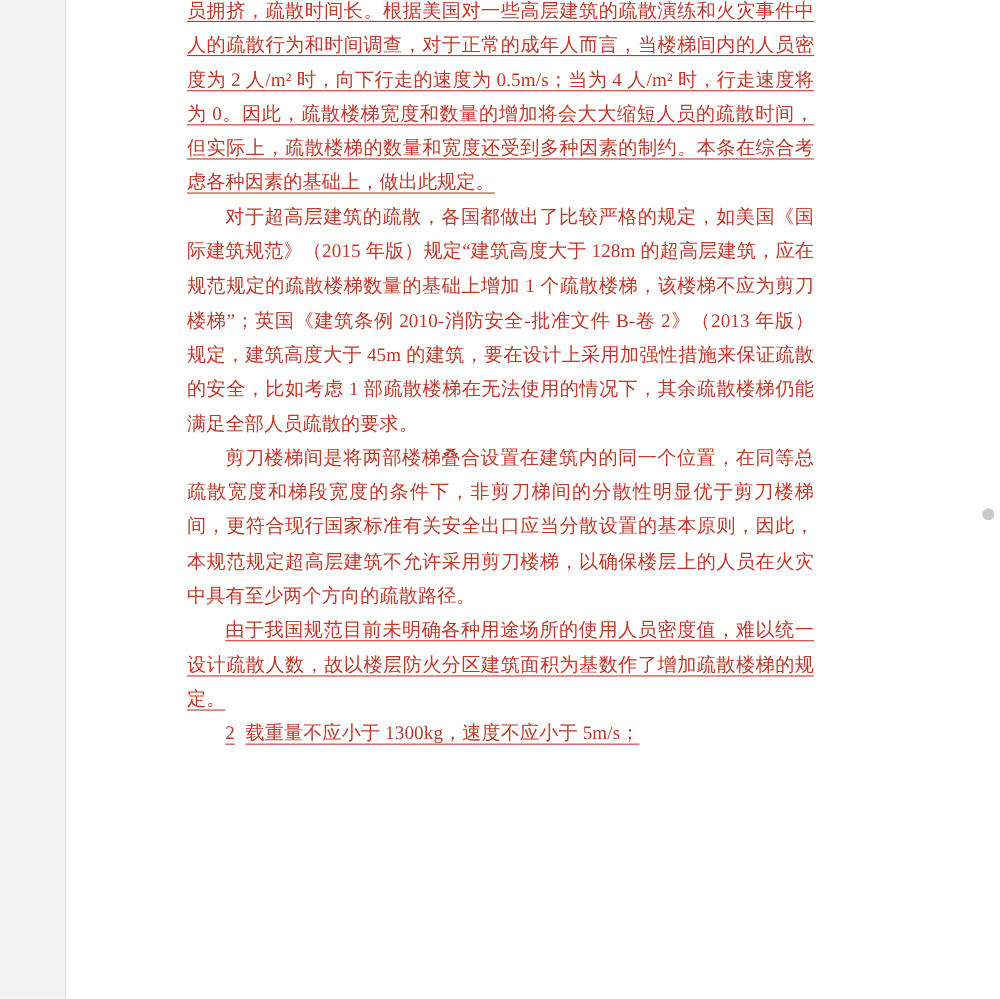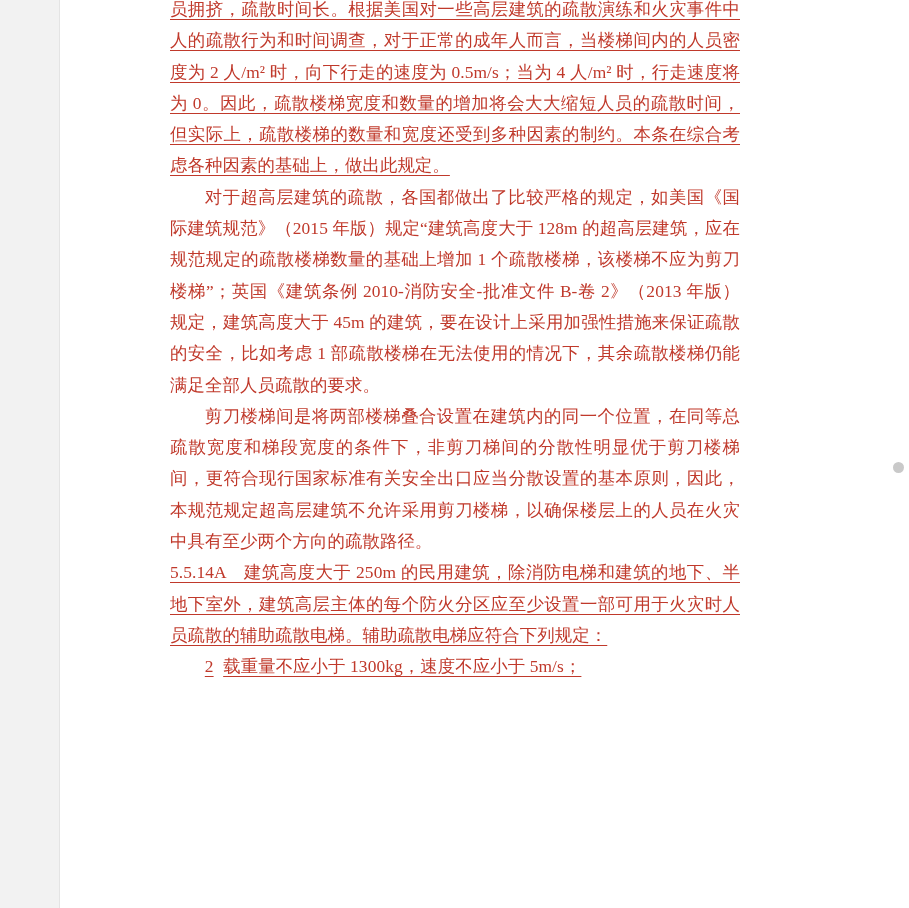--- a/index.html
+++ b/index.html
@@ -98,23 +98,23 @@
 
   <div class="doc">
     <div class="content">
 
       <p class="nodec"><span style="text-decoration: underline; text-decoration-color:#c0392b; text-underline-offset:3.5px;">员拥挤，疏散时间长。根据美国对一些高层建筑的疏散演练和火灾事件中人的疏散行为和时间调查，对于正常的成年人而言，当楼梯间内的人员密度为 2 人/m² 时，向下行走的速度为 0.5m/s；当为 4 人/m² 时，行走速度将为 0。因此，疏散楼梯宽度和数量的增加将会大大缩短人员的疏散时间，但实际上，疏散楼梯的数量和宽度还受到多种因素的制约。本条在综合考虑各种因素的基础上，做出此规定。</span></p>
 
       <p class="indent nodec"><span style="text-decoration-color:#c0392b; text-underline-offset:3.5px;">对于超高层建筑的疏散，各国都做出了比较严格的规定，如美国《国际建筑规范》（2015 年版）规定“建筑高度大于 128m 的超高层建筑，应在规范规定的疏散楼梯数量的基础上增加 1 个疏散楼梯，该楼梯不应为剪刀楼梯”；英国《建筑条例 2010-消防安全-批准文件 B-卷 2》（2013 年版）规定，建筑高度大于 45m 的建筑，要在设计上采用加强性措施来保证疏散的安全，比如考虑 1 部疏散楼梯在无法使用的情况下，其余疏散楼梯仍能满足全部人员疏散的要求。</span></p>
 
       <p class="indent nodec"><span style="text-decoration-color:#c0392b; text-underline-offset:3.5px;">剪刀楼梯间是将两部楼梯叠合设置在建筑内的同一个位置，在同等总疏散宽度和梯段宽度的条件下，非剪刀梯间的分散性明显优于剪刀楼梯间，更符合现行国家标准有关安全出口应当分散设置的基本原则，因此，本规范规定超高层建筑不允许采用剪刀楼梯，以确保楼层上的人员在火灾中具有至少两个方向的疏散路径。</span></p>
 
+      <p class="indent nodec"><span style="text-decoration: underline; text-decoration-color:#c0392b; text-underline-offset:3.5px;">由于我国规范目前未明确各种用途场所的使用人员密度值，难以统一设计疏散人数，故以楼层防火分区建筑面积为基数作了增加疏散楼梯的规定。</span></p>
 
 
-      <p class="nodec"><span style="text-decoration: underline; text-decoration-color:#c0392b; text-underline-offset:3.5px;">5.5.14A　建筑高度大于 250m 的民用建筑，除消防电梯和建筑的地下、半地下室外，建筑高层主体的每个防火分区应至少设置一部可用于火灾时人员疏散的辅助疏散电梯。辅助疏散电梯应符合下列规定：</span></p>
 
 
       <p class="list-item nodec"><span style="text-decoration: underline; text-decoration-color:#c0392b; text-underline-offset:3.5px;"><span class="num">2</span><span>载重量不应小于 1300kg，速度不应小于 5m/s；</span></span></p>
 
     </div>
   </div>
 
   <div class="right-gutter"></div>
   <div class="scroll-thumb"></div>
 

